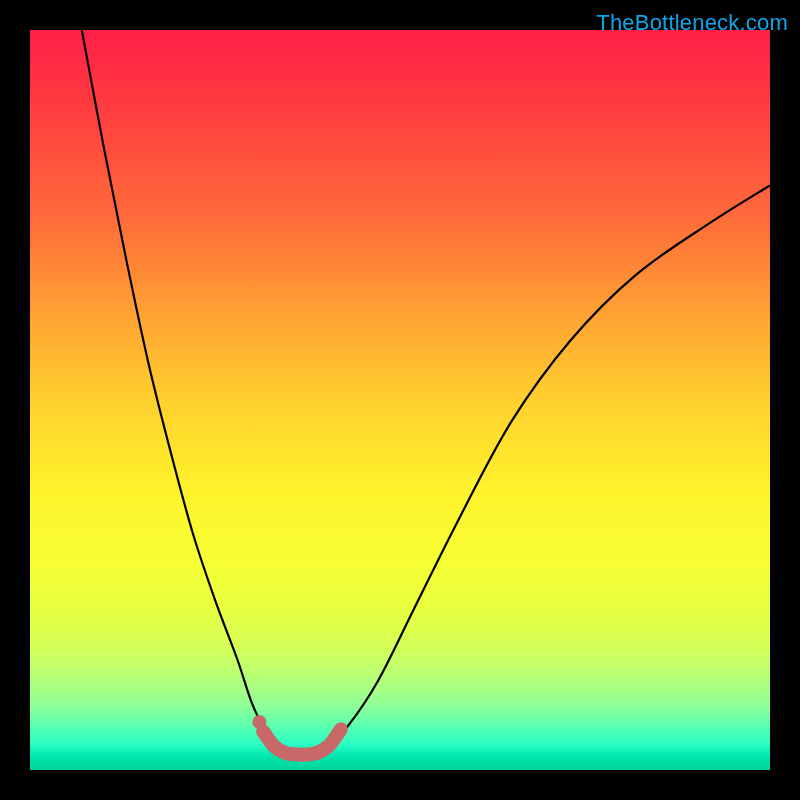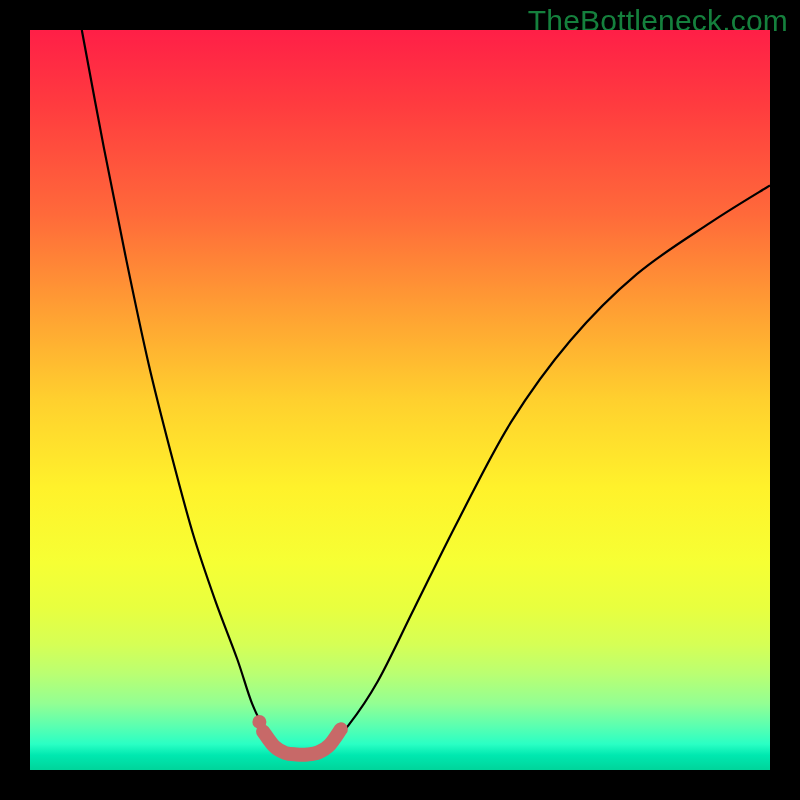--- a/index.html
+++ b/index.html
@@ -12,24 +12,24 @@
     font-family: Arial, Helvetica, sans-serif;
   }
   .frame {
     position: absolute;
     left: 0; top: 0;
     width: 800px; height: 800px;
     background: #000;
   }
   .watermark {
     position: absolute;
-    top: 4px;
+    top: 10px;
     right: 12px;
-    color: #15803d;
-    font-size: 30px;
+    color: #0ea5e9;
+    font-size: 22px;
     font-weight: 500;
     letter-spacing: 0.2px;
     user-select: none;
   }
   .plot {
     position: absolute;
     left: 30px;
     top: 30px;
     width: 740px;
     height: 740px;

